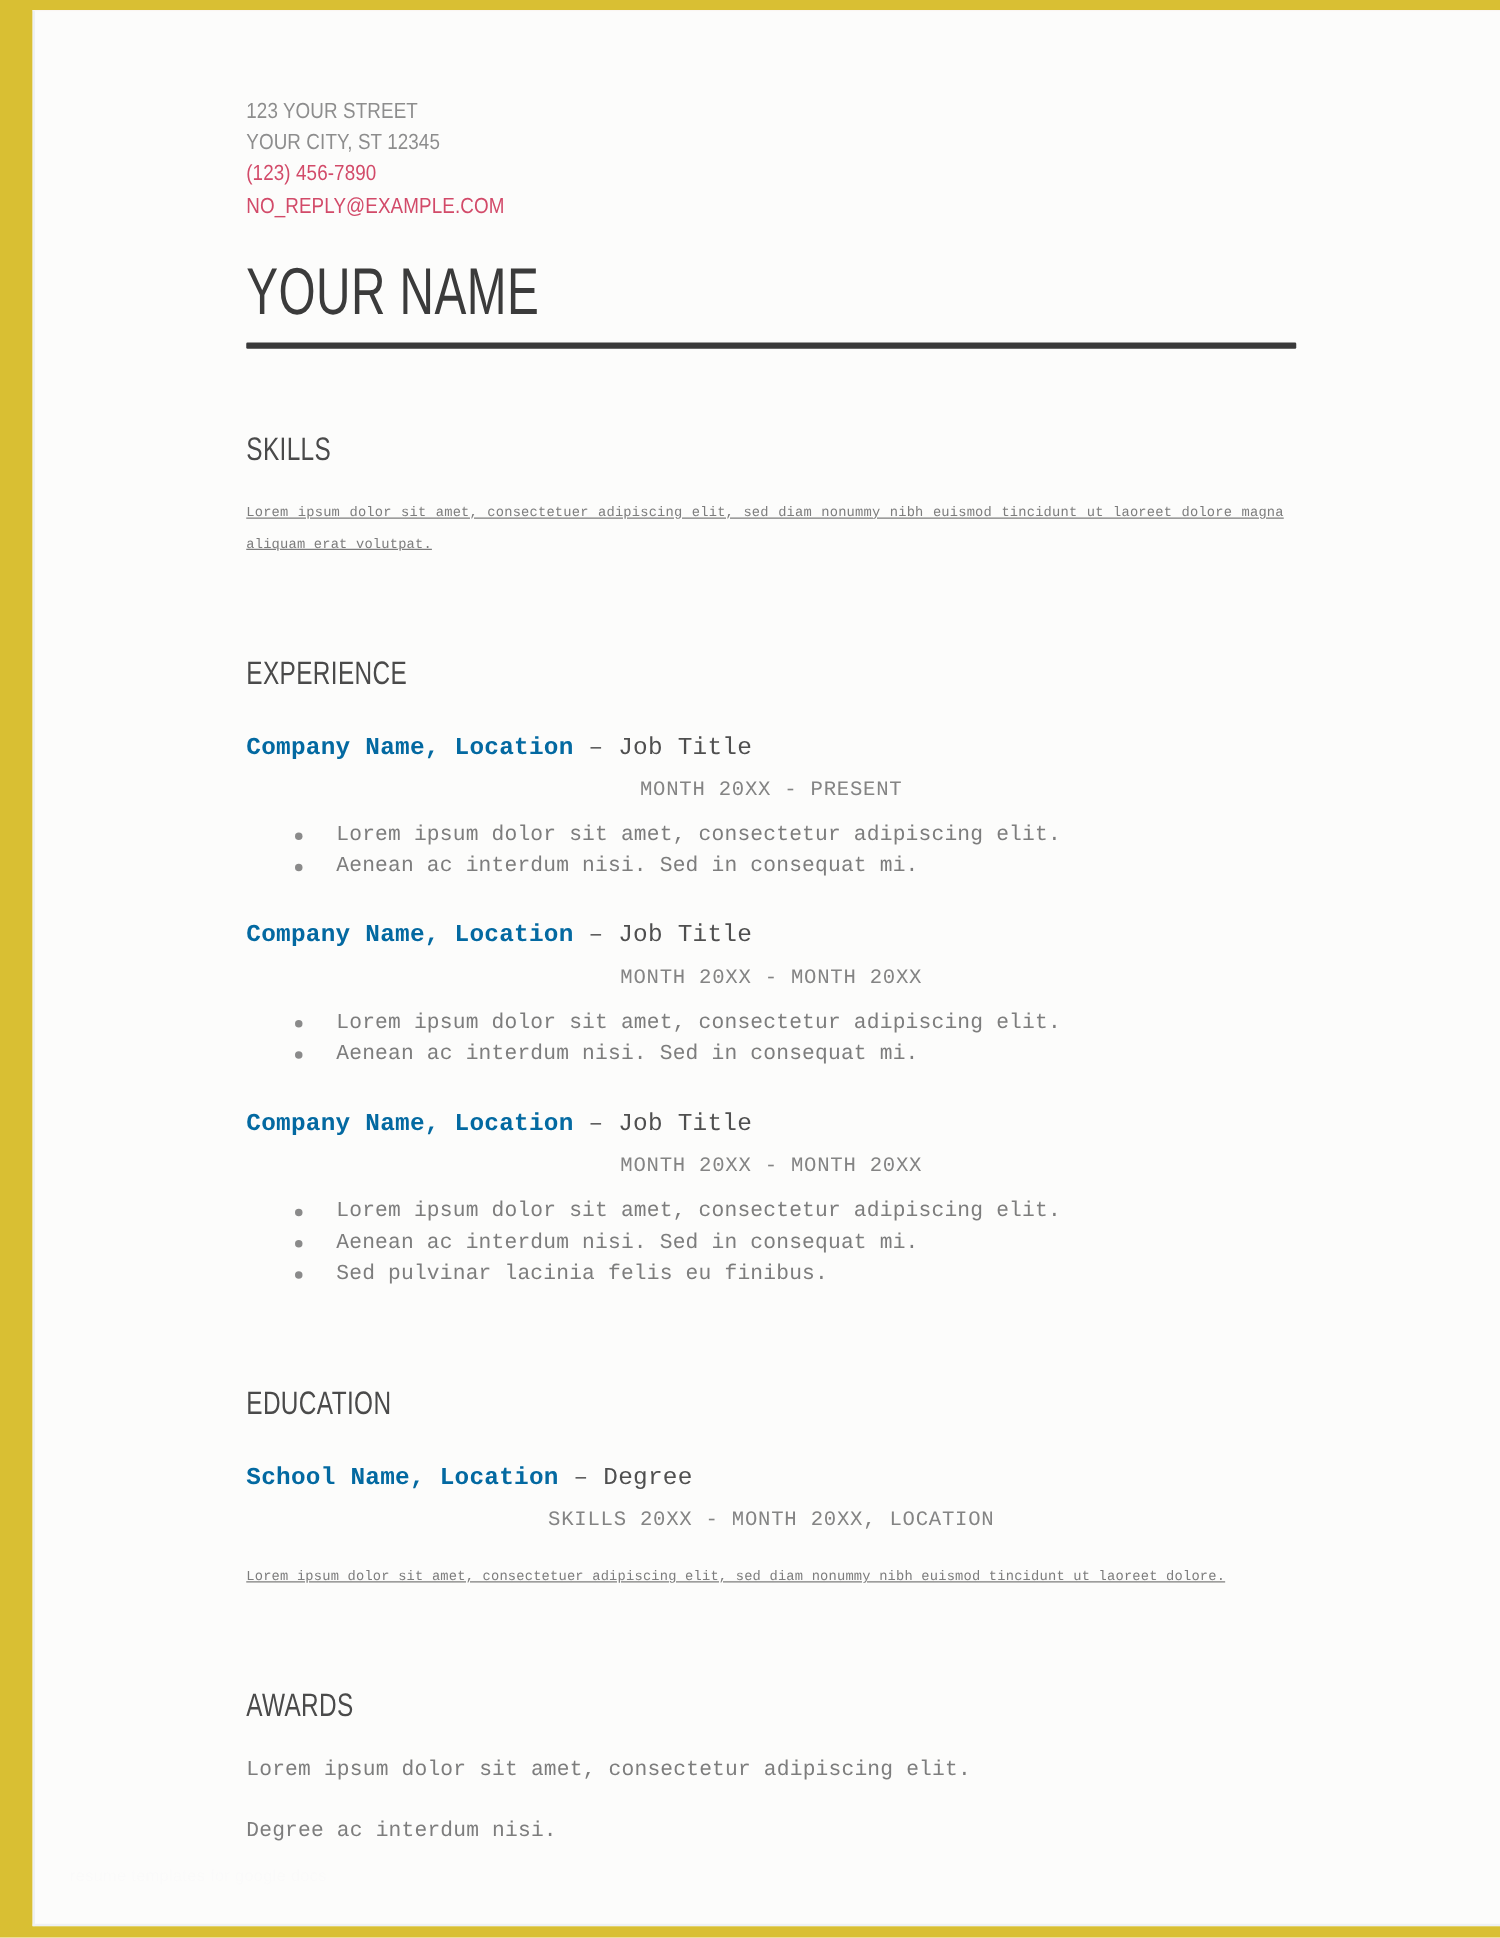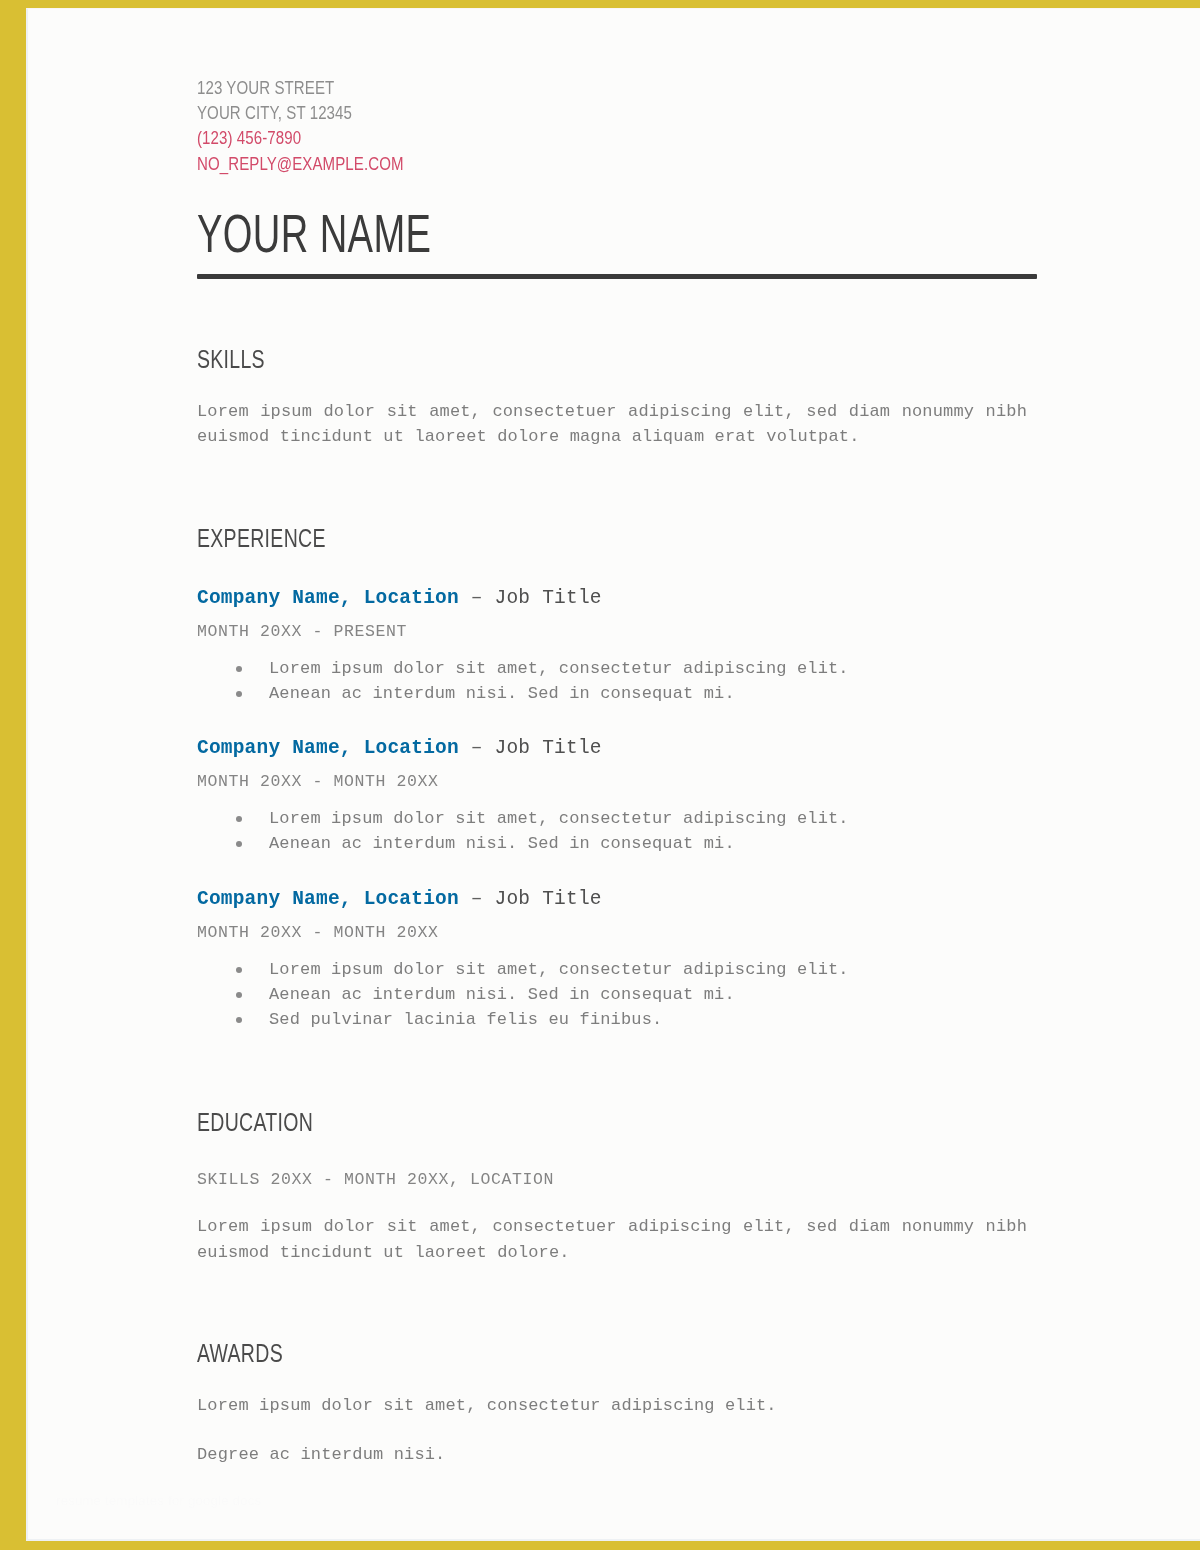--- a/index.html
+++ b/index.html
@@ -94,25 +94,26 @@
     white-space: nowrap;
   }
   .sec-skills     { margin-top: 66px; }
   .sec-experience { margin-top: 74px; }
   .sec-education  { margin-top: 76px; }
   .sec-awards     { margin-top: 74px; }
 
   
   .body-text {
     font-family: "Liberation Mono", "DejaVu Sans Mono", monospace;
-    font-size: 17px;
+    font-size: 11px;
     line-height: 25.5px;
     color: #7d7d7d;
     text-align: justify;
     letter-spacing: 0.15px;
+    text-decoration: underline;
   }
   .skills-text { margin-top: 26px; width: 830px; }
   .edu-text    { margin-top: 24px; width: 830px; }
 
   
   .entry { margin-top: 30px; }
   .entry.first { margin-top: 34px; }
   .entry-title {
     font-family: "Liberation Mono", "DejaVu Sans Mono", monospace;
     font-size: 19.5px;
@@ -131,20 +132,21 @@
   .entry-role {
     color: #4f4f4f;
   }
   .entry-dates {
     margin-top: 12px;
     font-family: "Liberation Mono", "DejaVu Sans Mono", monospace;
     font-size: 16.5px;
     line-height: 20px;
     color: #848484;
     letter-spacing: 0.6px;
+    text-align: center;
   }
   .entry-bullets {
     margin: 14px 0 0 0;
     padding: 0;
     list-style: none;
   }
   .entry-bullets li {
     position: relative;
     padding-left: 72px;
     font-family: "Liberation Mono", "DejaVu Sans Mono", monospace;
@@ -248,20 +250,23 @@
           <li>Aenean ac interdum nisi. Sed in consequat mi.</li>
           <li>Sed pulvinar lacinia felis eu finibus.</li>
         </ul>
       </div>
     </div>
 
     <div class="section">
       <div class="section-heading sec-education">EDUCATION</div>
 
       <div class="entry first">
+        <div class="entry-title">
+          <span class="entry-org">School Name, Location</span><span class="entry-sep"> – </span><span class="entry-role">Degree</span>
+        </div>
         <div class="entry-dates">SKILLS 20XX - MONTH 20XX, LOCATION</div>
         <div class="body-text edu-text">Lorem ipsum dolor sit amet, consectetuer adipiscing elit, sed diam nonummy nibh euismod tincidunt ut laoreet dolore.</div>
       </div>
     </div>
 
     <div class="section">
       <div class="section-heading sec-awards">AWARDS</div>
       <div class="award-line first">Lorem ipsum dolor sit amet, consectetur adipiscing elit.</div>
       <div class="award-line">Degree ac interdum nisi.</div>
     </div>

